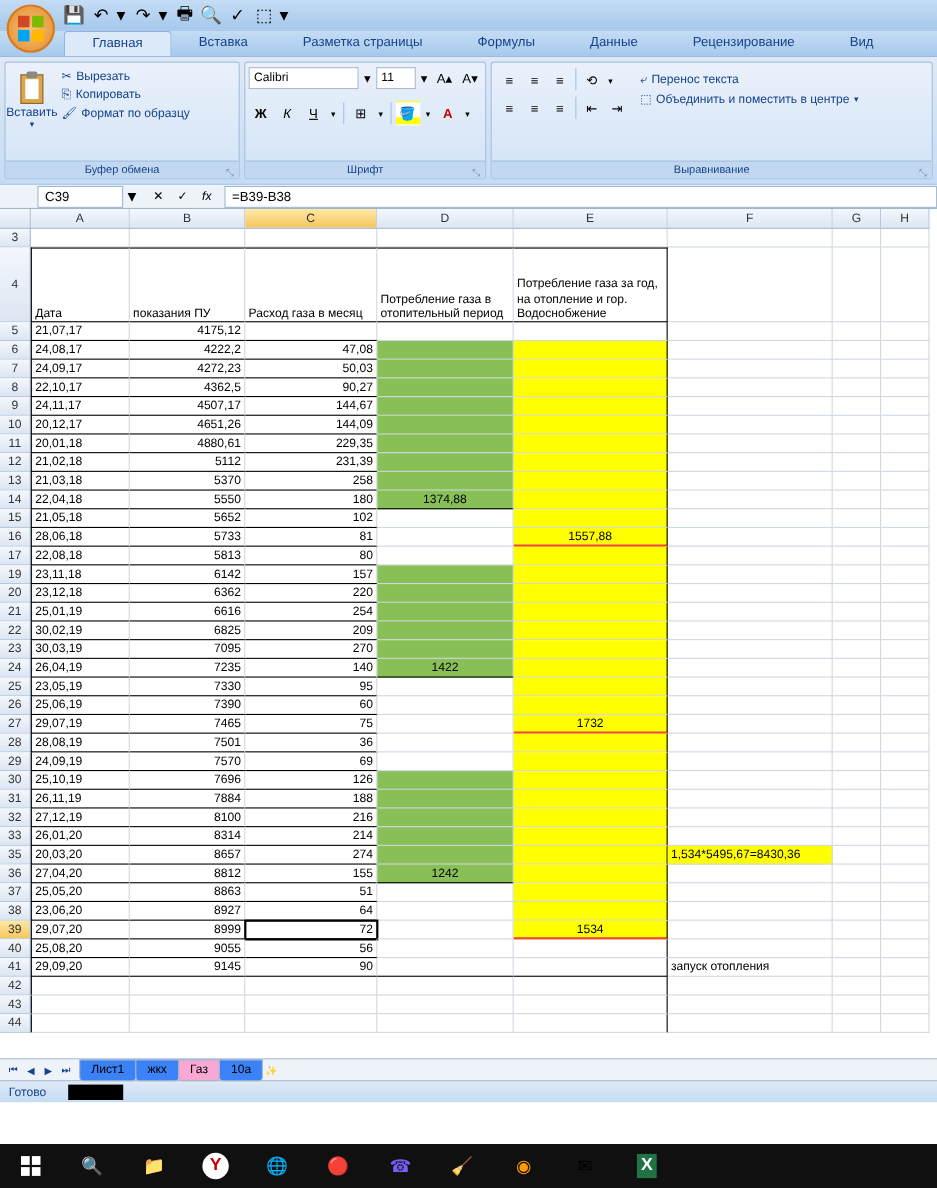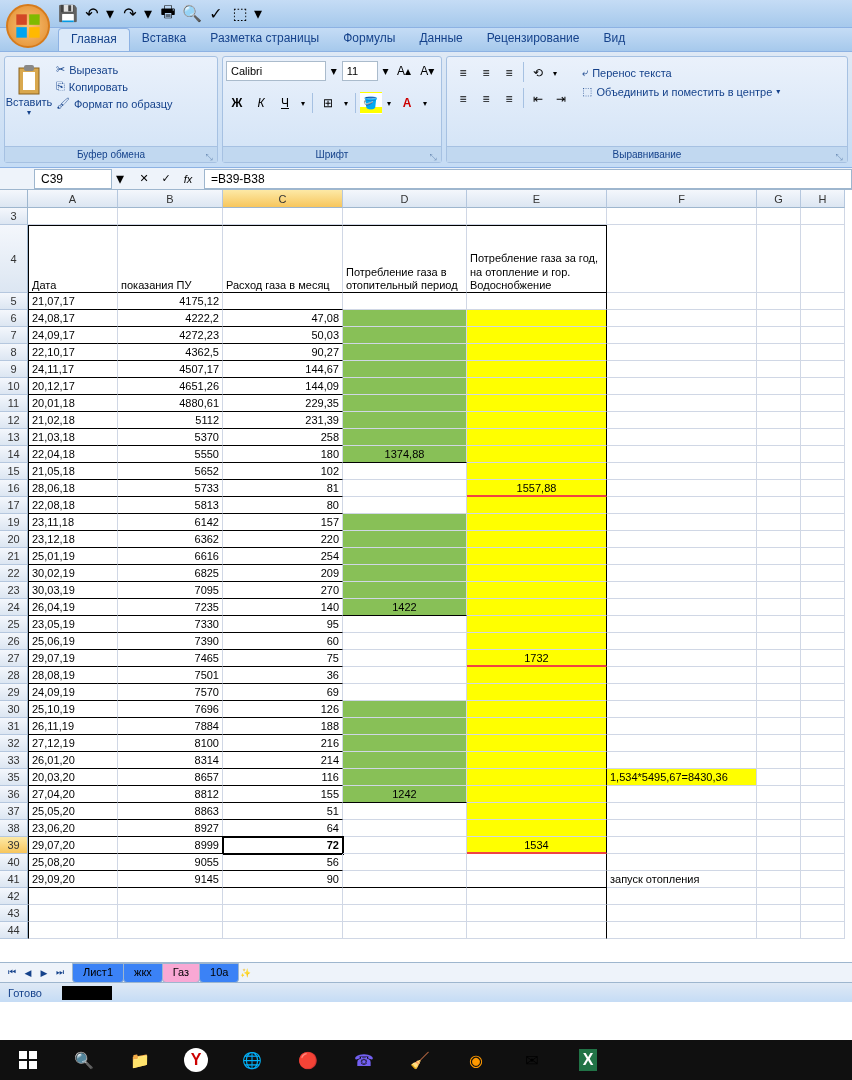--- a/index.html
+++ b/index.html
@@ -8,21 +8,21 @@
 
 .titlebar { height: 28px; background: linear-gradient(#c5dcf5,#a6c9ec); display: flex; align-items: center; padding-left: 4px; border-bottom: 1px solid #8db2e3; }
 .office-btn { width: 44px; height: 44px; border-radius: 50%; background: radial-gradient(#f8c47a,#e38b2c); border: 2px solid #d67b1c; position: absolute; left: 6px; top: 4px; z-index: 10; display: flex; align-items: center; justify-content: center; }
 .office-btn svg { width: 28px; height: 28px; }
 .qat { display: flex; gap: 4px; margin-left: 54px; align-items: center; }
 .qat-btn { width: 20px; height: 20px; display: flex; align-items: center; justify-content: center; cursor: pointer; }
 .qat-dd { width: 10px; }
 
 
 .tabbar { height: 24px; background: linear-gradient(#c5dcf5,#a6c9ec); display: flex; padding-left: 58px; border-bottom: 1px solid #8db2e3; }
-.tab { padding: 3px 12px; font-size: 12px; color: #15428b; cursor: pointer; }
+.tab { padding: 3px 25px; font-size: 12px; color: #15428b; cursor: pointer; }
 .tab.active { background: #dbe9f9; border: 1px solid #8db2e3; border-bottom: none; border-radius: 4px 4px 0 0; }
 
 
 .ribbon { height: 116px; background: linear-gradient(#dfe9f5,#c5dcf5); display: flex; border-bottom: 1px solid #8db2e3; padding: 2px; }
 .rgroup { border: 1px solid #a6c1e2; border-radius: 3px; margin: 2px; background: linear-gradient(#eaf1fb,#d2e3f6); display: flex; flex-direction: column; position: relative; }
 .rgroup-body { flex: 1; display: flex; padding: 3px; }
 .rgroup-label { height: 16px; font-size: 10px; color: #15428b; text-align: center; background: #c1d8f0; border-top: 1px solid #a6c1e2; position: relative; line-height: 16px; }
 .rgroup-launcher { position: absolute; right: 2px; bottom: 1px; width: 12px; height: 12px; font-size: 9px; color: #6b8cb5; }
 
 .paste-big { width: 42px; display: flex; flex-direction: column; align-items: center; padding-top: 4px; font-size: 11px; color: #15428b; cursor: pointer; }
@@ -64,21 +64,21 @@
 .c { justify-content: center; }
 .bd-b { border-bottom: 1px solid #000; }
 .bd-t { border-top: 1px solid #000; }
 .bd-l { border-left: 1px solid #000; }
 .bd-r { border-right: 1px solid #000 !important; }
 .bd-b2 { border-bottom: 2px solid #ef4444; }
 .green { background: #88c057; }
 .yellow { background: #ffff00; }
 .row.h-hdr .cell, .row.h-hdr .rh { height: 68px; }
 .row.h-hdr .cell { white-space: normal; align-items: flex-end; line-height: 1.2; }
-.cell.active { outline: 2px solid #000; outline-offset: -1px; font-weight: bold; }
+.cell.active { outline: 2px solid #000; outline-offset: -1px; }
 
 
 .wa{width:90px}.wb{width:105px}.wc{width:120px}.wd{width:124px}.we{width:140px}.wf{width:150px}.wg{width:44px}.wh{width:44px}
 
 
 .sheetbar { height: 20px; background: #eef3fa; display: flex; align-items: center; border-top: 1px solid #9eb6ce; }
 .shnav { display: flex; gap: 0; padding: 0 4px; }
 .shnav-btn { width: 16px; height: 16px; display: flex; align-items: center; justify-content: center; font-size: 9px; cursor: pointer; color: #15428b; }
 .shtabs { display: flex; height: 20px; }
 .shtab { padding: 2px 10px; font-size: 11px; background: #3b82f6; border: 1px solid #9eb6ce; border-radius: 0 0 4px 4px; cursor: pointer; margin-right: -1px; }
@@ -587,21 +587,21 @@
         <div class="cell wd green c"></div>
         <div class="cell we yellow c bd-r"></div>
         <div class="cell wf"></div>
         <div class="cell wg"></div>
         <div class="cell wh"></div>
       </div>
       <div class="row">
         <div class="rh">35</div>
         <div class="cell wa bd-l bd-b">20,03,20</div>
         <div class="cell wb r bd-b">8657</div>
-        <div class="cell wc r bd-b">116</div>
+        <div class="cell wc r bd-b">274</div>
         <div class="cell wd green c"></div>
         <div class="cell we yellow c bd-r"></div>
         <div class="cell wf yellow">1,534*5495,67=8430,36</div>
         <div class="cell wg"></div>
         <div class="cell wh"></div>
       </div>
       <div class="row">
         <div class="rh">36</div>
         <div class="cell wa bd-l bd-b">27,04,20</div>
         <div class="cell wb r bd-b">8812</div>

